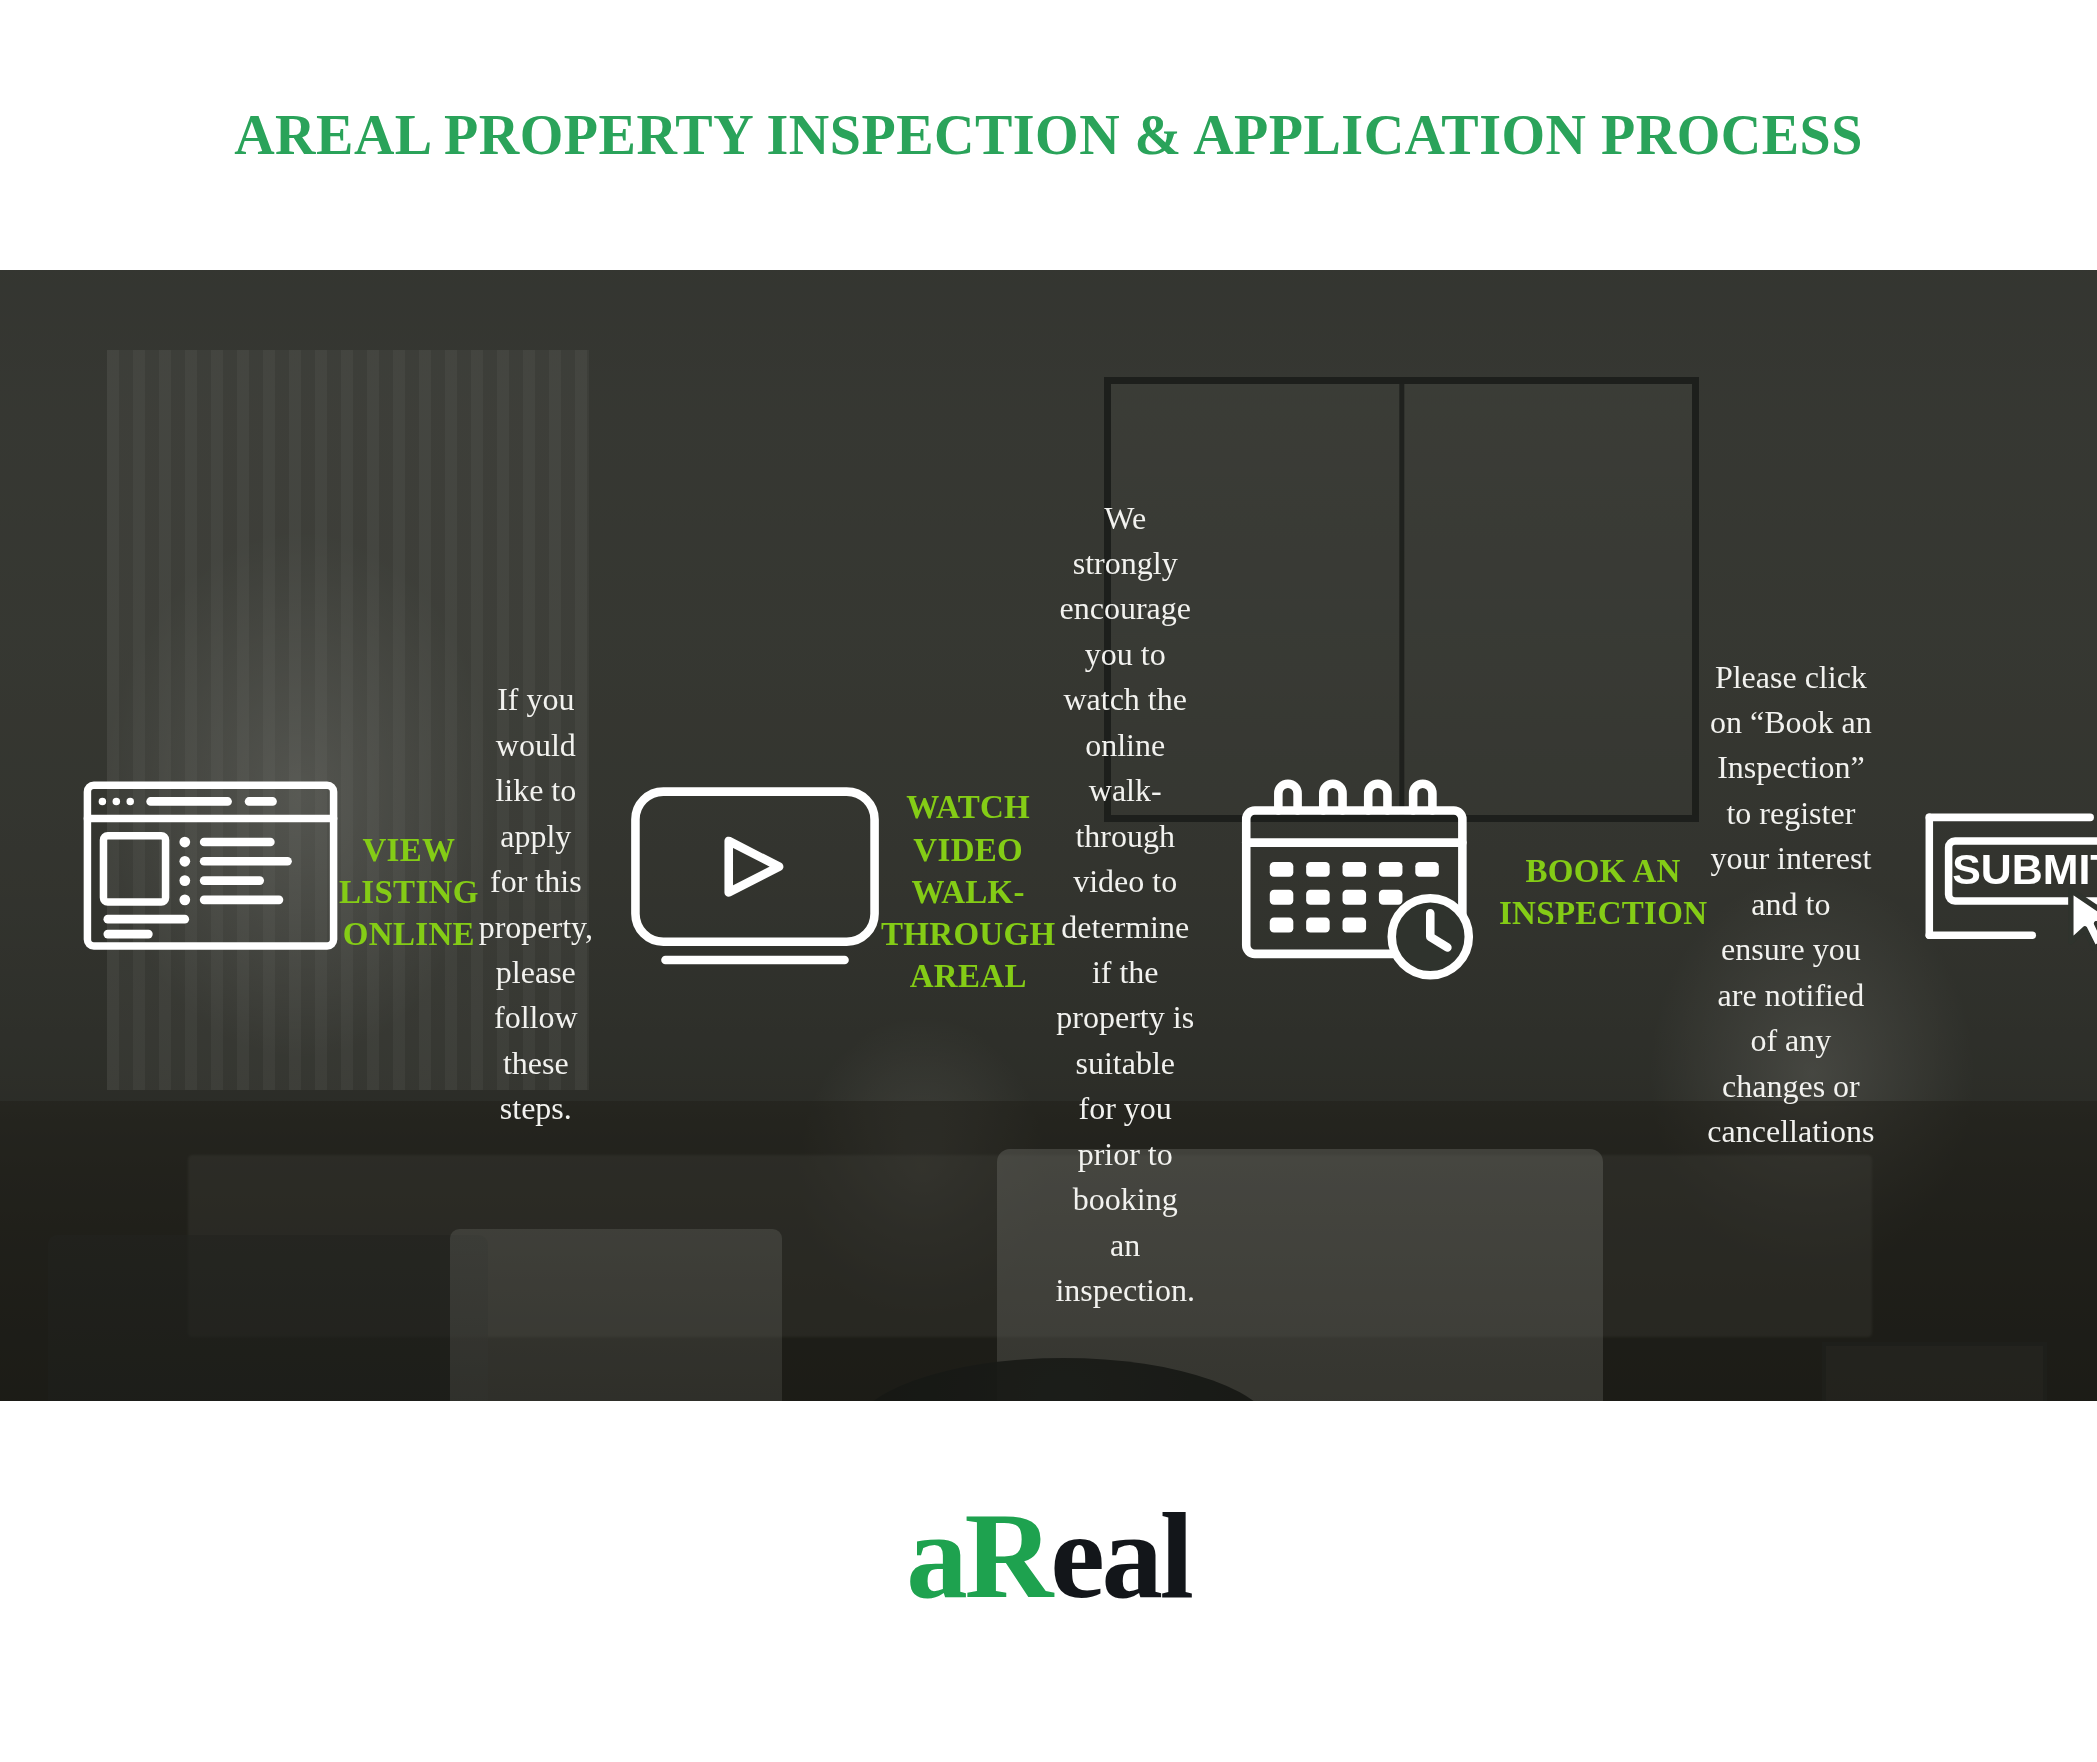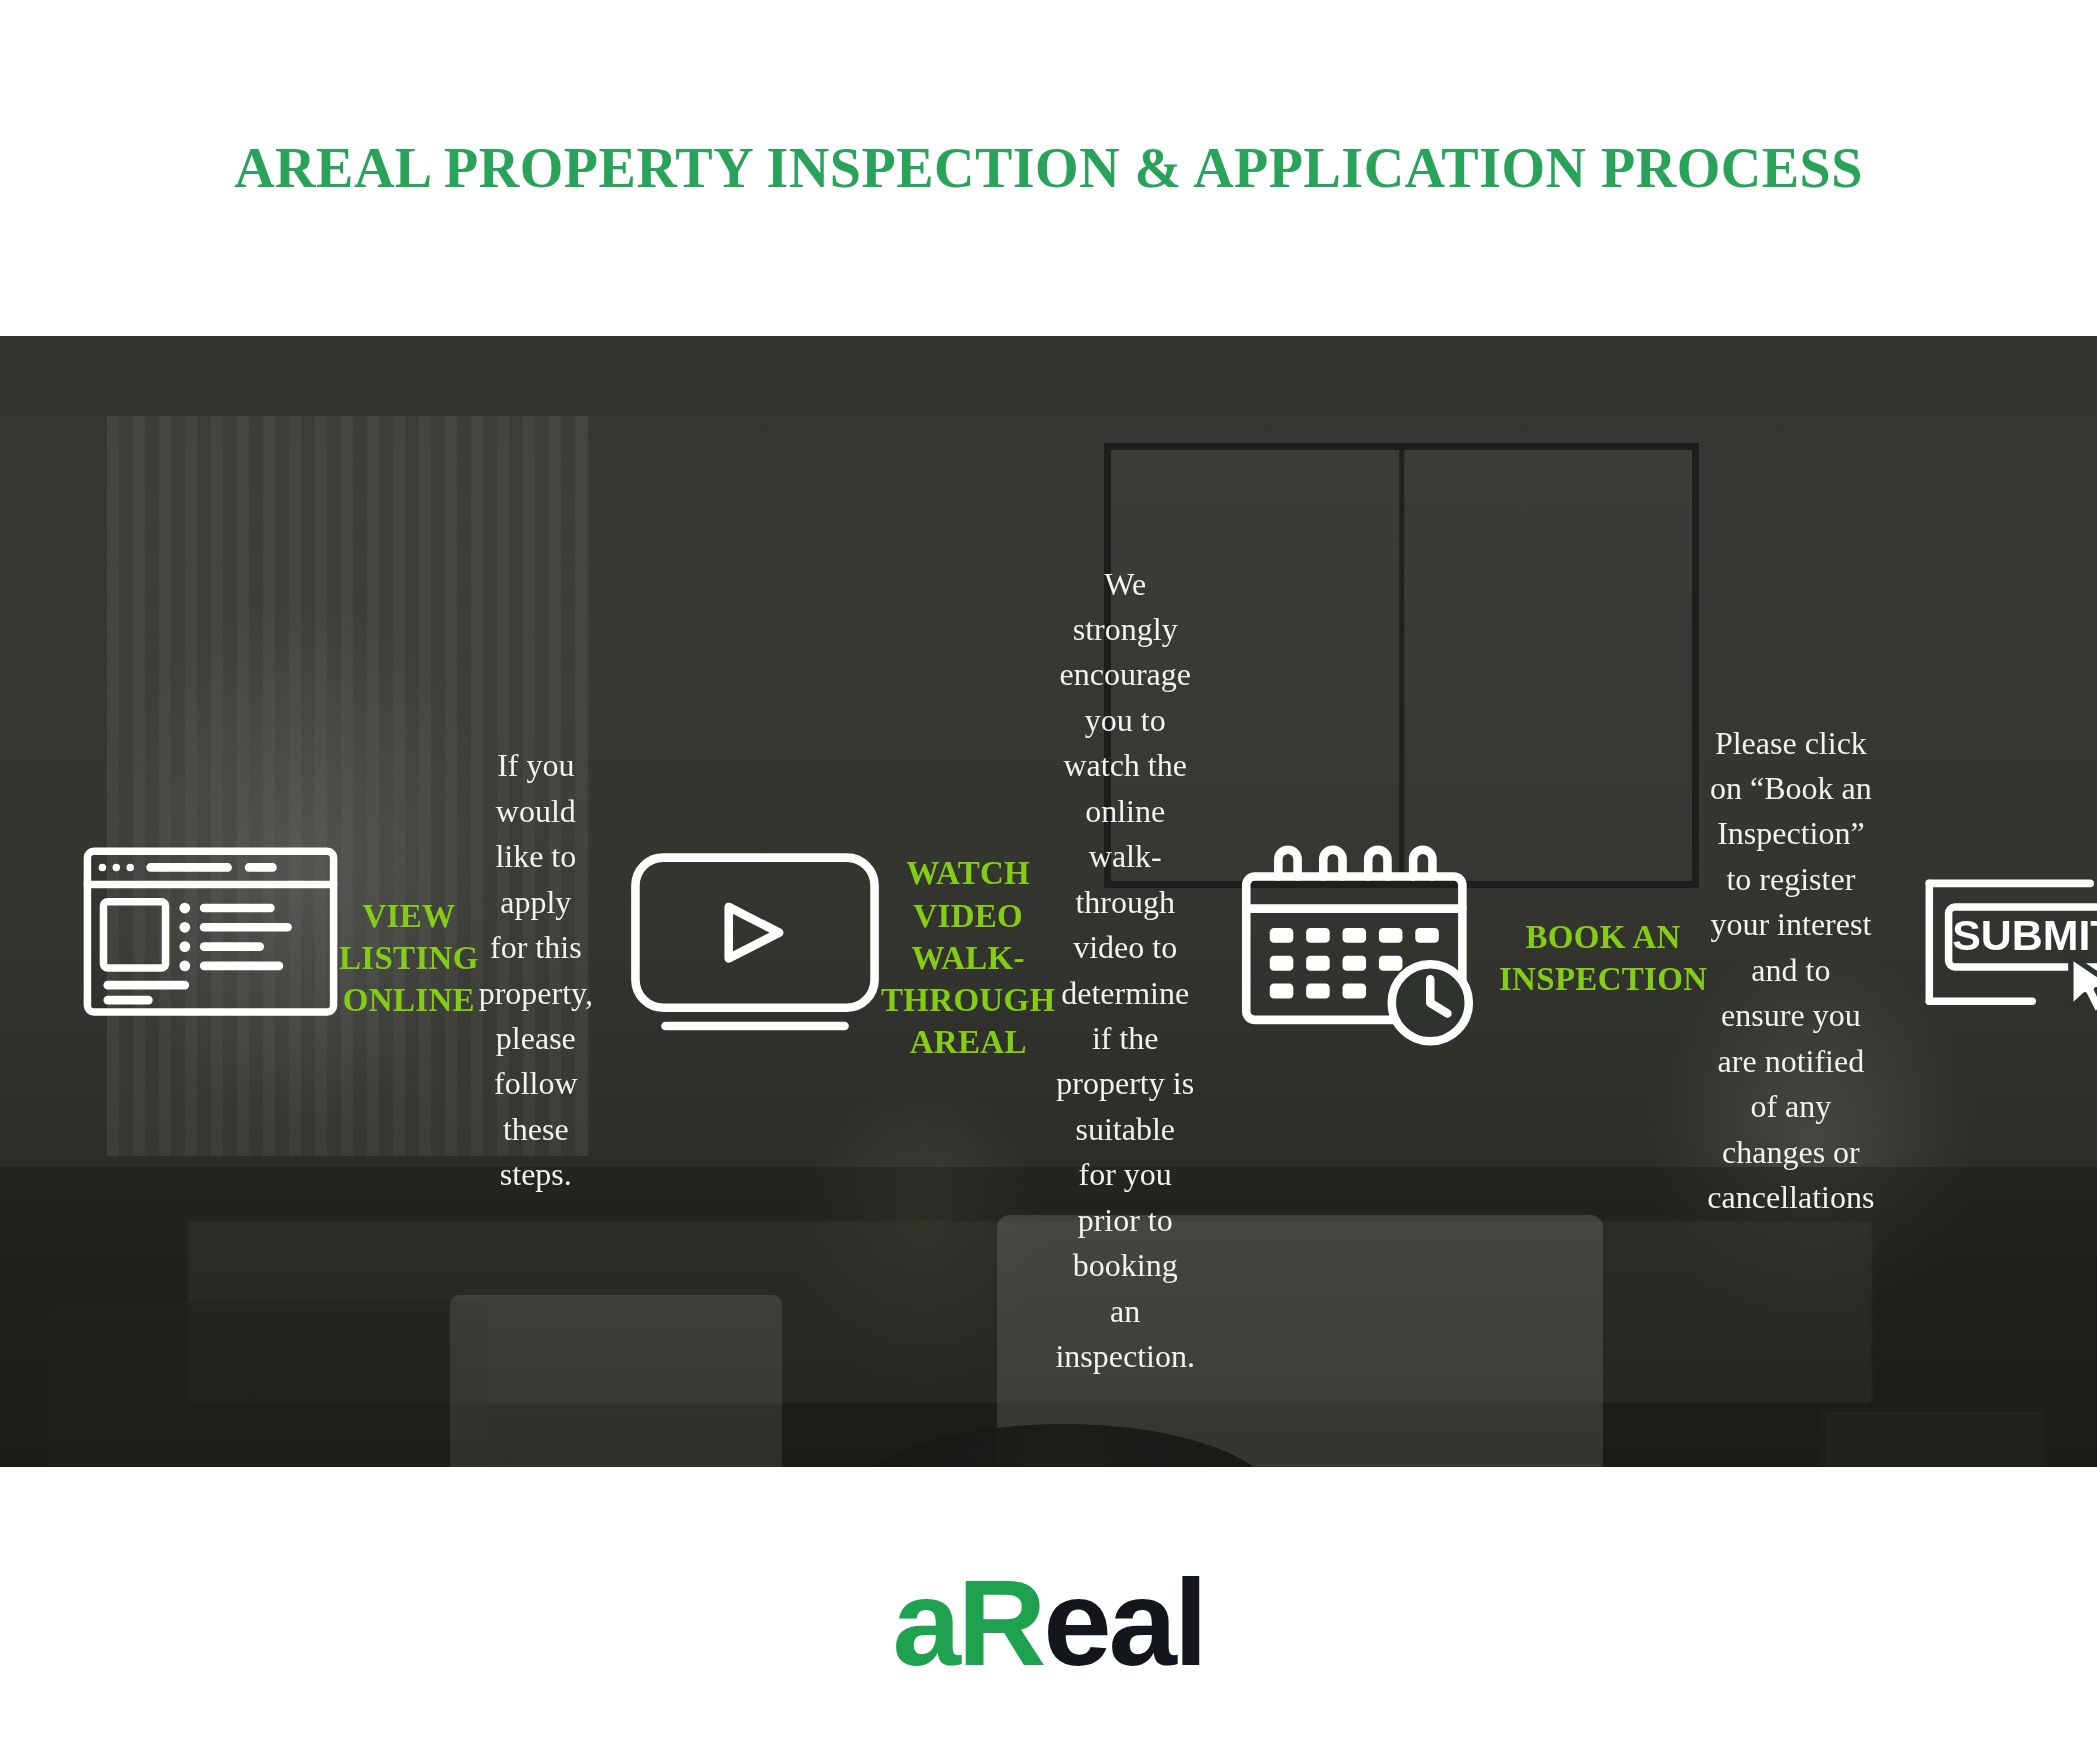--- a/index.html
+++ b/index.html
@@ -12,21 +12,21 @@
   .page {
     position: relative;
     width: 2097px;
     height: 1763px;
     background: #ffffff;
     overflow: hidden;
   }
 
   
   .header {
-    height: 336px;
+    height: 270px;
     display: flex;
     align-items: center;
     justify-content: center;
     background: #ffffff;
     border-radius: 10px;
   }
   .header-title {
     font-family: "Liberation Serif", serif;
     font-weight: bold;
     font-size: 56px;
@@ -173,21 +173,21 @@
   .footer {
     height: 310px;
     display: flex;
     align-items: center;
     justify-content: center;
     background: #ffffff;
   }
   .logo {
     display: flex;
     align-items: baseline;
-    font-family: Liberation Sans, sans-serif;
+    font-family: Liberation Serif, serif;
     font-weight: bold;
     font-size: 123px;
     letter-spacing: -3.2px;
     justify-content: flex-end;
   }
   .logo .mark { color: #1ea24f; }
   .logo .word { color: #13161a; }
 </style>
 </head>
 <body>

